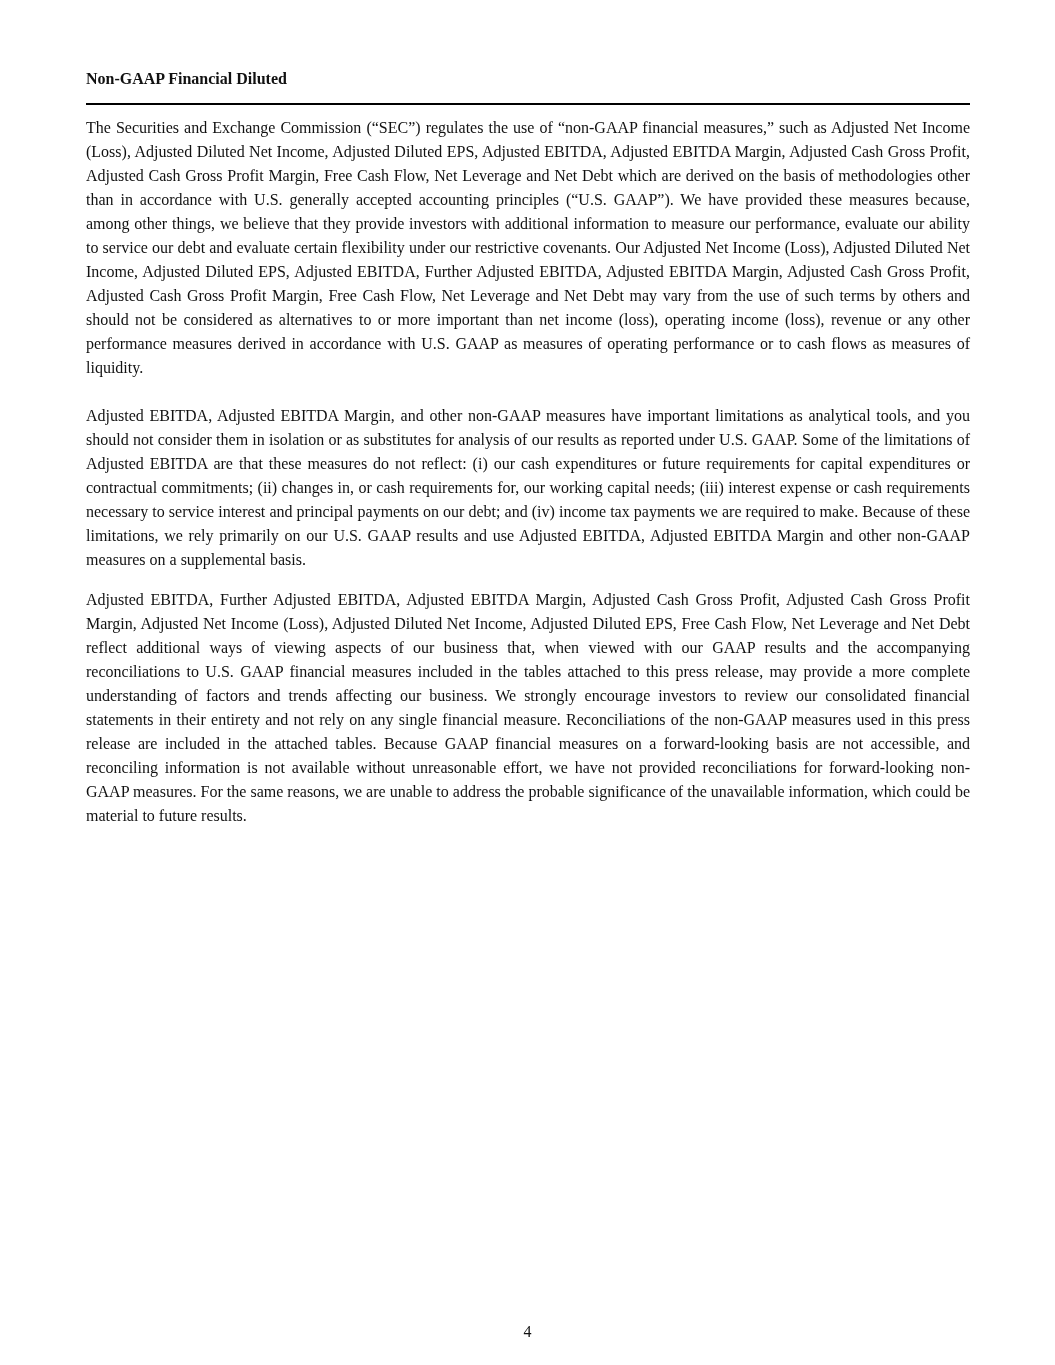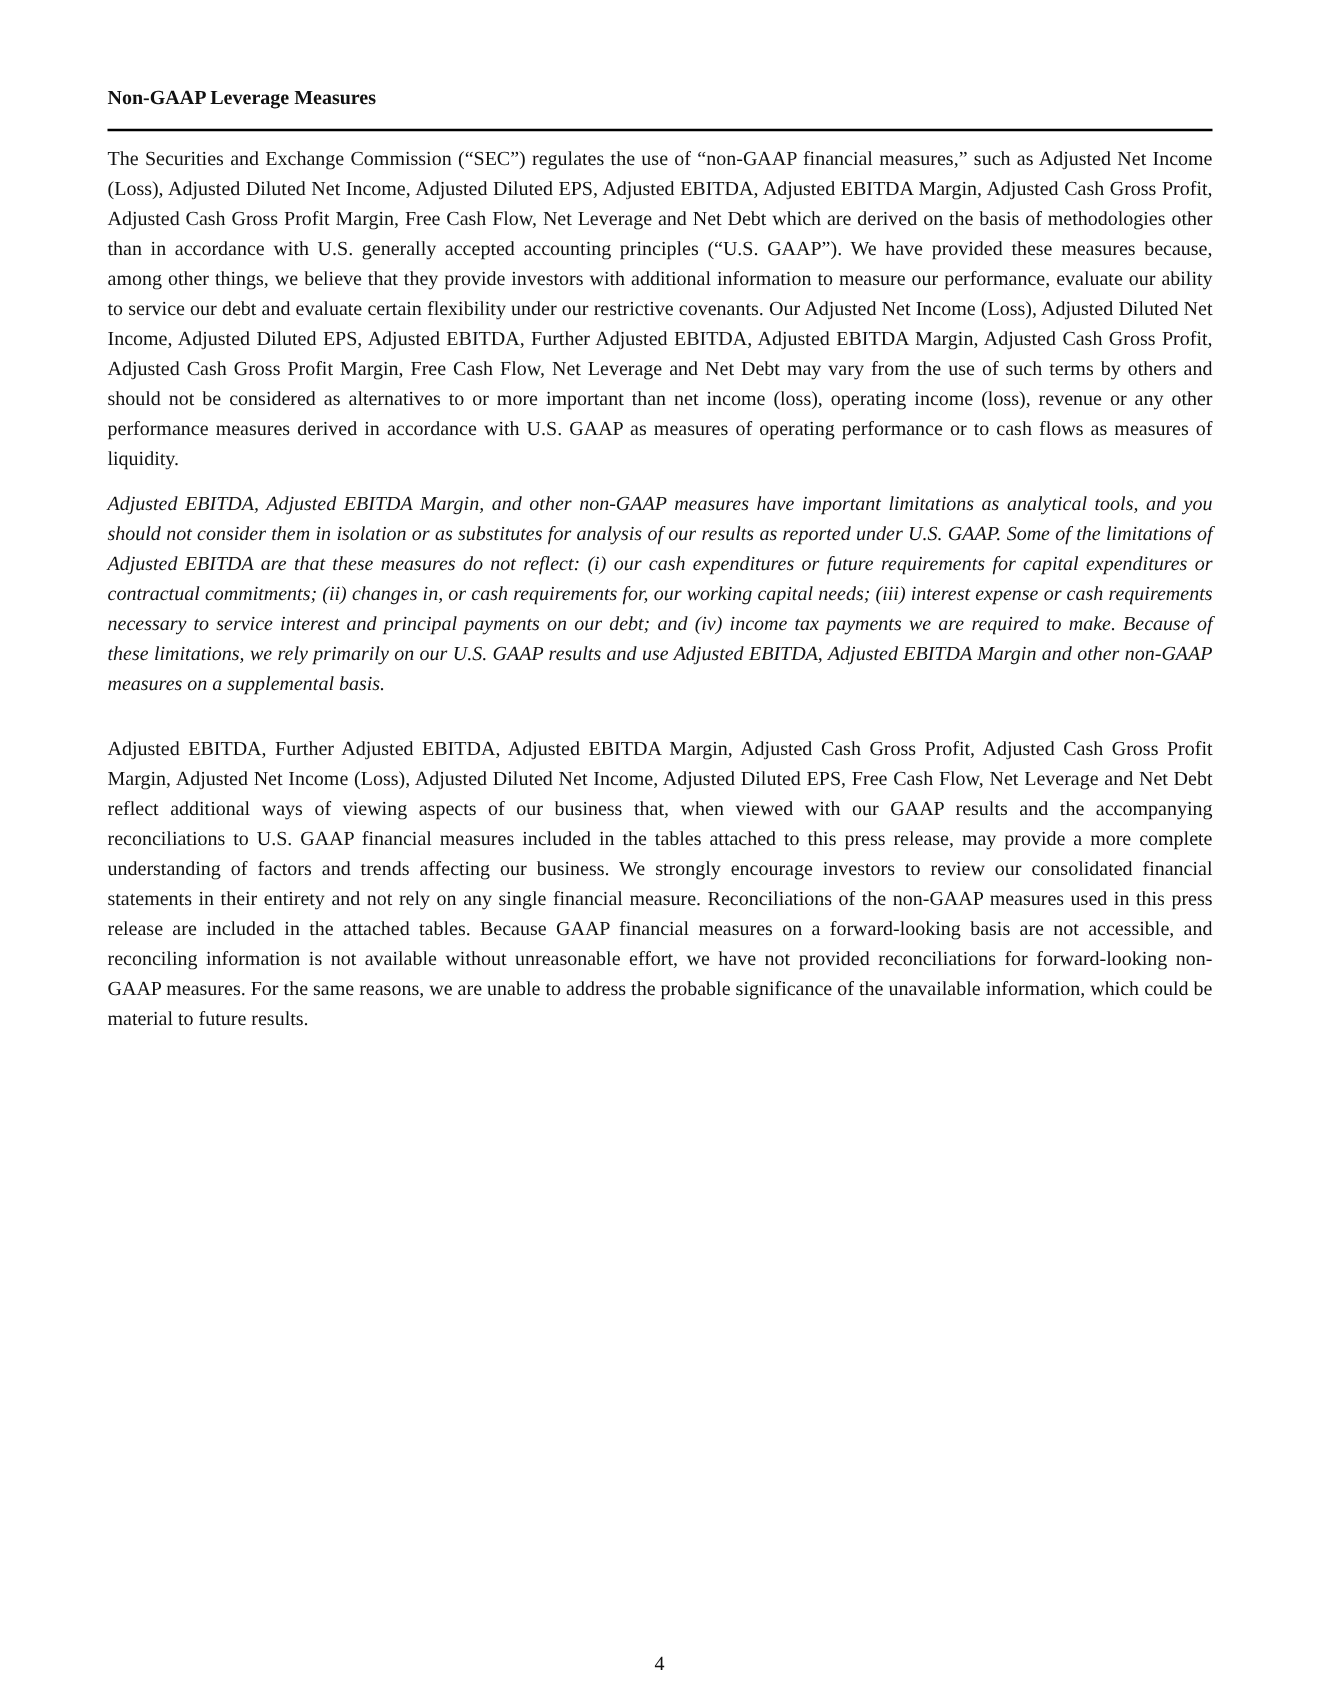--- a/index.html
+++ b/index.html
@@ -1,25 +1,25 @@
 <!DOCTYPE html>
 <html><head>
 <meta charset="utf-8">
 <style>
   html, body { margin: 0; padding: 0; background: #ffffff; }
   body { width: 1055px; height: 1365px; position: relative; font-family: "Liberation Serif", serif; color: #111; }
   .heading { position: absolute; left: 86px; top: 70px; font-weight: bold; font-size: 16px; }
   .rule { position: absolute; left: 86px; top: 103px; width: 884px; height: 0; border-top: 2px solid #000; }
   .para { position: absolute; left: 86px; width: 884px; font-size: 16px; line-height: 24px; text-align: justify; }
   #p1 { top: 116px; }
-  #p2 { top: 392px; font-style: italic; }
+  #p2 { top: 404px; }
   #p3 { top: 588px; }
   .page-num { position: absolute; left: 0; width: 1055px; top: 1323px; text-align: center; font-size: 16px; }
 </style>
 </head>
 <body>
 
-<div class="heading">Non-GAAP Leverage Measures</div>
+<div class="heading">Non-GAAP Financial Diluted</div>
 <div class="rule"></div>
 <p class="para" id="p1" style="margin:0">The Securities and Exchange Commission (“SEC”) regulates the use of “non-GAAP financial measures,” such as Adjusted Net Income (Loss), Adjusted Diluted Net Income, Adjusted Diluted EPS, Adjusted EBITDA, Adjusted EBITDA Margin, Adjusted Cash Gross Profit, Adjusted Cash Gross Profit Margin, Free Cash Flow, Net Leverage and Net Debt which are derived on the basis of methodologies other than in accordance with U.S. generally accepted accounting principles (“U.S. GAAP”). We have provided these measures because, among other things, we believe that they provide investors with additional information to measure our performance, evaluate our ability to service our debt and evaluate certain flexibility under our restrictive covenants. Our Adjusted Net Income (Loss), Adjusted Diluted Net Income, Adjusted Diluted EPS, Adjusted EBITDA, Further Adjusted EBITDA, Adjusted EBITDA Margin, Adjusted Cash Gross Profit, Adjusted Cash Gross Profit Margin, Free Cash Flow,  Net Leverage and Net Debt may vary from the use of such terms by others and should not be considered as alternatives to or more important than net income (loss), operating income (loss), revenue or any other performance measures derived in accordance with U.S. GAAP as measures of operating performance or to cash flows as measures of liquidity.</p>
 <p class="para" id="p2" style="margin:0">Adjusted EBITDA, Adjusted EBITDA Margin, and other non-GAAP measures have important limitations as analytical tools, and you should not consider them in isolation or as substitutes for analysis of our results as reported under U.S. GAAP. Some of the limitations of Adjusted EBITDA are that these measures do not reflect: (i) our cash expenditures or future requirements for capital expenditures or contractual commitments; (ii) changes in, or cash requirements for, our working capital needs; (iii) interest expense or cash requirements necessary to service interest and principal payments on our debt; and (iv) income tax payments we are required to make. Because of these limitations, we rely primarily on our U.S. GAAP results and use Adjusted EBITDA, Adjusted EBITDA Margin and other non-GAAP measures on a supplemental basis.</p>
 <p class="para" id="p3" style="margin:0">Adjusted EBITDA, Further Adjusted EBITDA, Adjusted EBITDA Margin, Adjusted Cash Gross Profit, Adjusted Cash Gross Profit Margin, Adjusted Net Income (Loss), Adjusted Diluted Net Income, Adjusted Diluted EPS, Free Cash Flow, Net Leverage and Net Debt reflect additional ways of viewing aspects of our business that, when viewed with our GAAP results and the accompanying reconciliations to U.S. GAAP financial measures included in the tables attached to this press release, may provide a more complete understanding of factors and trends affecting our business. We strongly encourage investors to review our consolidated financial statements in their entirety and not rely on any single financial measure. Reconciliations of the non-GAAP measures used in this press release are included in the attached tables. Because GAAP financial measures on a forward-looking basis are not accessible, and reconciling information is not available without unreasonable effort, we have not provided reconciliations for forward-looking non-GAAP measures. For the same reasons, we are unable to address the probable significance of the unavailable information, which could be material to future results.</p>
 <div class="page-num">4</div>
 
 </body></html>

